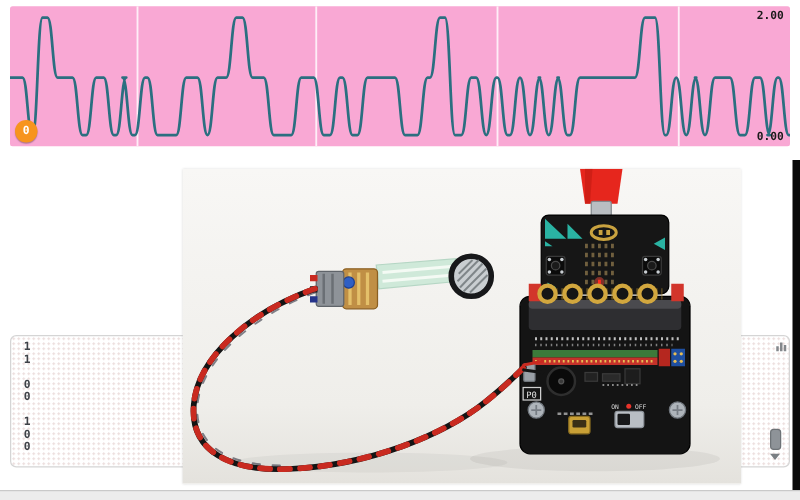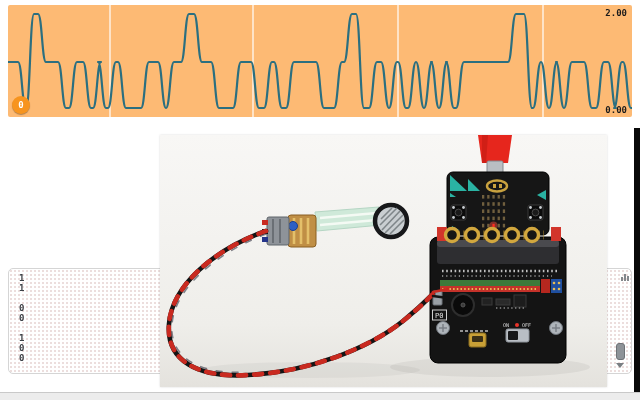--- a/index.html
+++ b/index.html
@@ -3,21 +3,21 @@
 <meta charset="utf-8">
 <style>
   html,body{margin:0;padding:0}
   body{
     width:640px;height:400px;position:relative;overflow:hidden;
     background:#ffffff;font-family:"Liberation Sans",sans-serif;
   }
   
   .chart{
     position:absolute;left:8px;top:5px;width:624px;height:112px;
-    background:#fdba74;border-radius:2px;
+    background:#f9a8d4;border-radius:2px;
   }
   .chart svg{position:absolute;left:0;top:0}
   .ylab{
     position:absolute;right:5px;
     font:bold 9px "DejaVu Sans Mono",monospace;color:#1b1b1b;
   }
   .ymax{top:3px}
   .ymin{bottom:2px}
   .badge{
     position:absolute;left:4px;bottom:3px;width:18px;height:18px;border-radius:50%;
@@ -45,21 +45,21 @@
     position:absolute;right:6px;bottom:13px;width:7px;height:15px;
     background:#8e9398;border:1px solid #6e7377;border-radius:3px;
   }
   .scroll-arrow{
     position:absolute;right:7px;bottom:5px;width:0;height:0;
     border-left:4px solid transparent;border-right:4px solid transparent;
     border-top:5px solid #7a7f83;
   }
   
   .photo{
-    position:absolute;left:160px;top:135px;width:447px;height:252px;z-index:2;
+    position:absolute;left:146px;top:135px;width:447px;height:252px;z-index:2;
     box-shadow:0 0 2px rgba(0,0,0,.15);
     text-decoration:underline;
   }
   
   .right-strip{position:absolute;left:634px;top:128px;width:6px;height:264px;background:#090909;z-index:3}
   .bottom-bar{position:absolute;left:0;top:392px;width:640px;height:8px;background:#ececec;border-top:1px solid #c9c9c9;z-index:3}
 </style>
 </head>
 <body>
 

